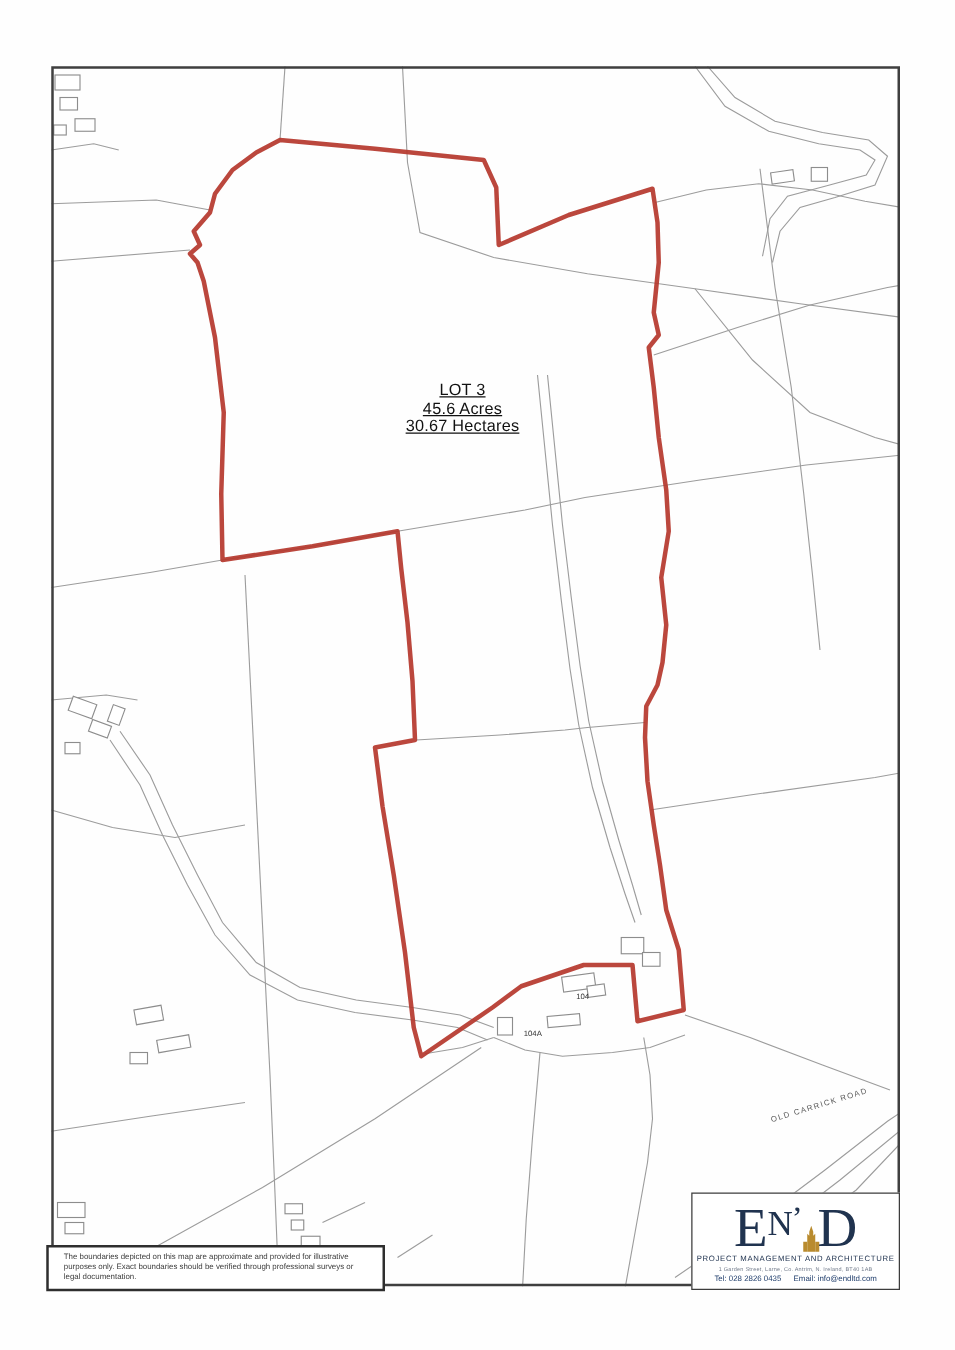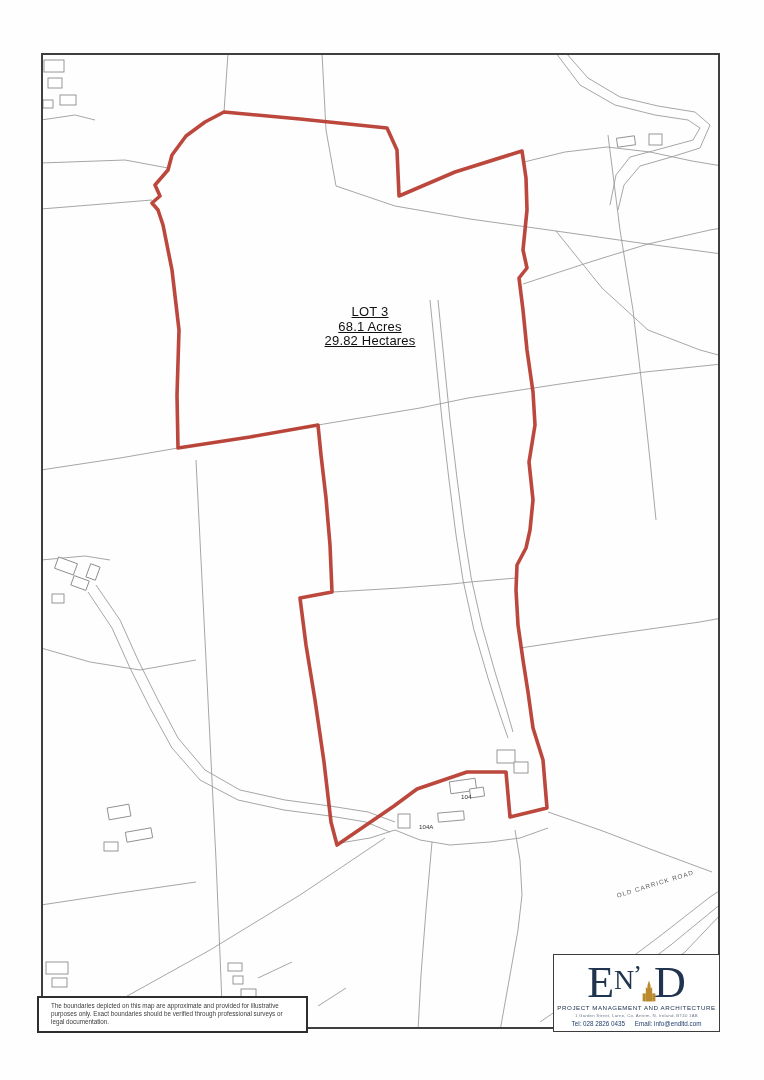--- a/index.html
+++ b/index.html
@@ -114,22 +114,22 @@
         <text x="656" y="886" font-size="6.3" fill="#5a5a5a" letter-spacing="1.1" text-anchor="middle" transform="rotate(-17 656 886)">OLD CARRICK ROAD</text>
         <text x="461" y="799" font-size="6.2" fill="#333">104</text>
         <text x="419" y="829" font-size="6.2" fill="#333">104A</text>
       </g>
   </svg>
 
   <div class="map-frame"></div>
 
   <div class="lot-label">
     <div>LOT 3</div>
-    <div>68.1 Acres</div>
-    <div>29.82 Hectares</div>
+    <div>45.6 Acres</div>
+    <div>30.67 Hectares</div>
   </div>
 
   <div class="disclaimer-box">
     <div class="line">The boundaries depicted on this map are approximate and provided for illustrative</div>
     <div class="line">purposes only. Exact boundaries should be verified through professional surveys or</div>
     <div class="line">legal documentation.</div>
   </div>
 
   <div class="logo-box">
     <div class="logo-word">

